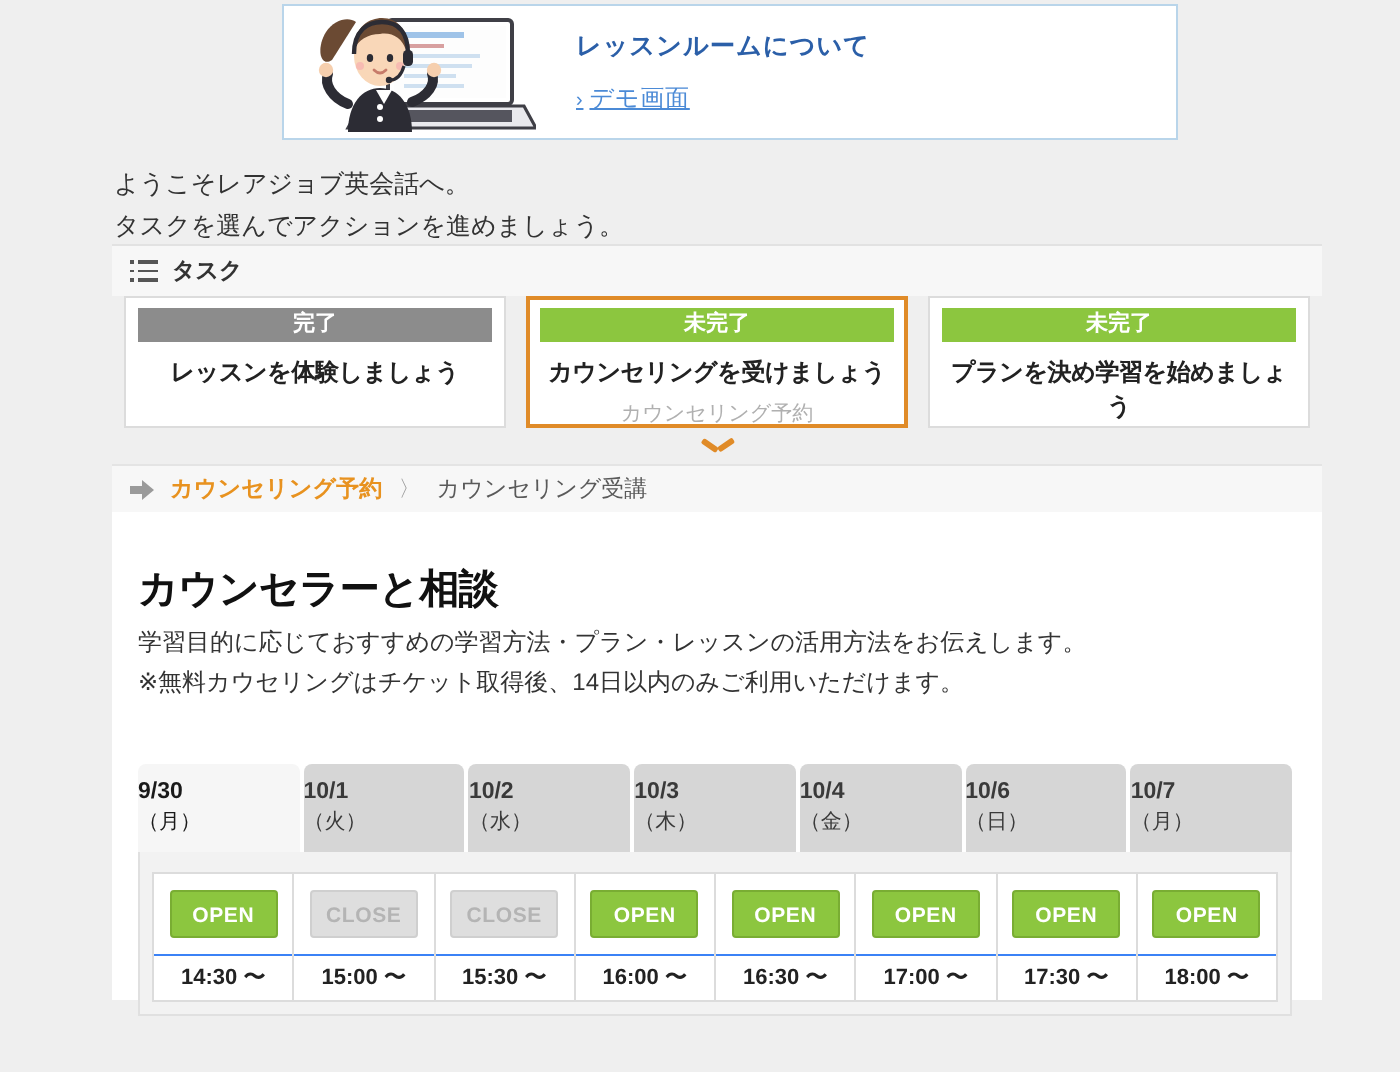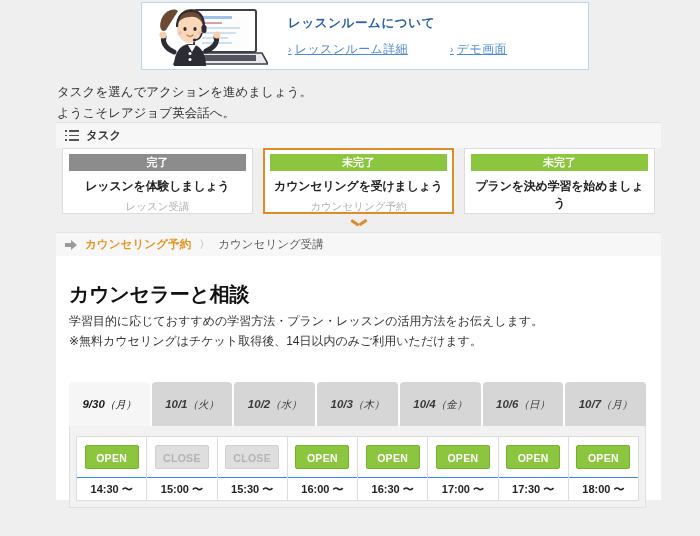--- a/index.html
+++ b/index.html
@@ -136,22 +136,22 @@
   }
 
   
   .cal {
     position: absolute; left: 13px; top: 125px; width: 577px;
   }
   .date-tabs { display: flex; height: 44px; }
   .date-tab {
     flex: 1; margin-right: 2px; background: #d6d6d6;
     border-radius: 4px 4px 0 0;
-    display: flex; flex-direction: row; align-items: center; justify-content: center;
-    font-size: 11.5px; color: #3a3a3a; line-height: 15px; font-style: italic;
+    display: flex; flex-direction: column; justify-content: center;
+    font-size: 11.5px; color: #3a3a3a; line-height: 15px;
   }
   .date-tab:last-child { margin-right: 0; }
   .date-tab.active { background: #f6f6f6; color: #1a1a1a; font-weight: bold; }
   .date-tab .dnum { font-weight: bold; }
   .date-tab .dow { font-size: 10.5px; font-weight: normal; }
 
   .slot-box {
     background: #f2f2f2; border: 1px solid #e0e0e0; border-top: none;
     padding: 10px 6px 6px 6px;
   }
@@ -214,44 +214,42 @@
       <circle cx="30" cy="29" r="2" fill="#f6b4b0" opacity=".8"></circle>
       <circle cx="50" cy="29" r="2" fill="#f6b4b0" opacity=".8"></circle>
 
       <path d="M27 23 C27 11 34 7 41 7 C49 7 54 12 54 23" stroke="#2c2c34" stroke-width="2.2" fill="none"></path>
       <rect x="51.5" y="21" width="5" height="8" rx="2.2" fill="#2c2c34"></rect>
       <path d="M52 29 Q50 36 45 36" stroke="#2c2c34" stroke-width="1.6" fill="none"></path>
       <circle cx="44.5" cy="36" r="1.6" fill="#2c2c34"></circle>
     </svg>
     <div class="banner-title">レッスンルームについて</div>
     <div class="banner-links">
-      <a class="blink" href="#"><span class="car">›</span><span>レッスンルーム詳細</span></a>
       <a class="blink" href="#"><span class="car">›</span><span>デモ画面</span></a>
     </div>
   </div>
 
   <div class="welcome">
+    <div>ようこそレアジョブ英会話へ。</div>
     <div>タスクを選んでアクションを進めましょう。</div>
-    <div>ようこそレアジョブ英会話へ。</div>
   </div>
 
   <div class="task-head">
     <span class="list-icon">
         <i></i>
         <i></i>
         <i></i>
       </span>
     <span class="task-head-label">タスク</span>
   </div>
 
   <div class="task-row">
     <div class="task-card">
       <div class="task-status done">完了</div>
       <div class="task-title">レッスンを体験しましょう</div>
-      <div class="task-sub">レッスン受講</div>
     </div>
     <div class="task-card selected">
       <div class="task-status todo">未完了</div>
       <div class="task-title">カウンセリングを受けましょう</div>
       <div class="task-sub">カウンセリング予約</div>
     </div>
     <div class="task-card">
       <div class="task-status todo">未完了</div>
       <div class="task-title">プランを決め学習を始めましょう</div>
       <div class="task-sub">プランの検討</div>

